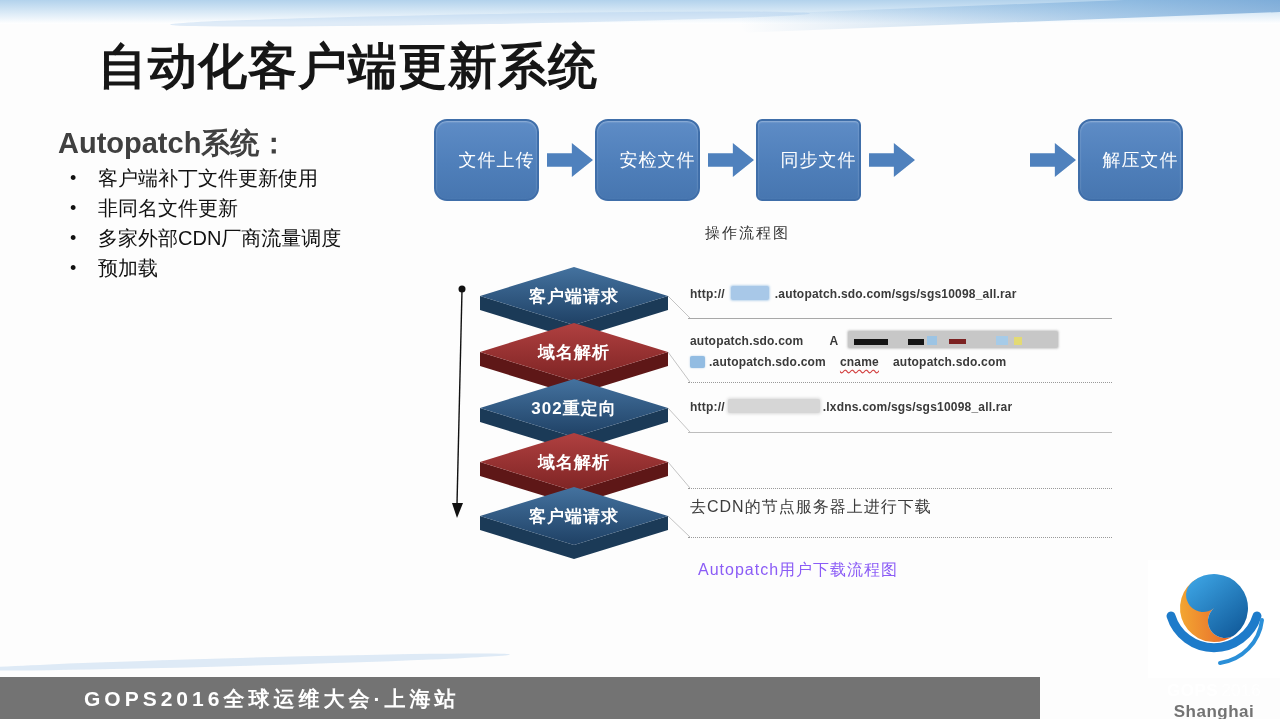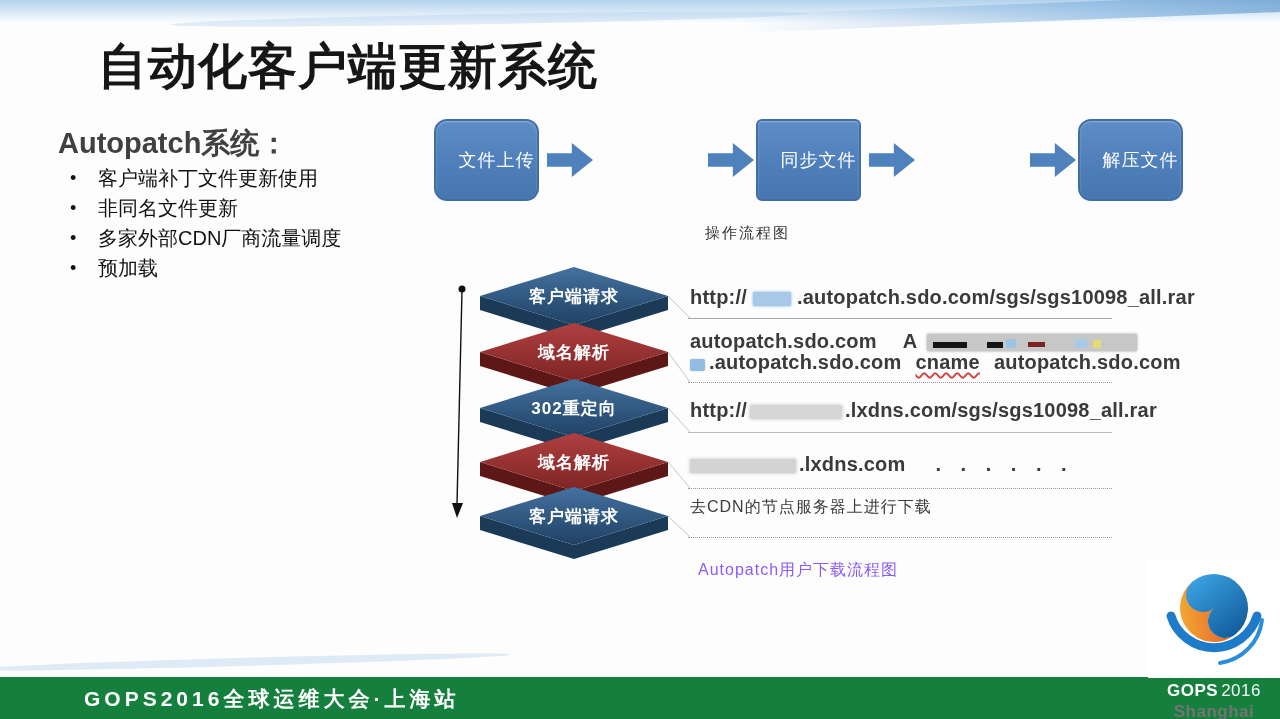--- a/index.html
+++ b/index.html
@@ -39,21 +39,21 @@
     clip-path:polygon(0 30%, 54% 30%, 54% 0, 100% 50%, 54% 100%, 54% 70%, 0 70%); }
   .flow-caption { position:absolute; left:705px; top:224px; font-size:15px; color:#333; letter-spacing:2px; }
 
   
   .stack-svg { position:absolute; left:428px; top:256px; }
   .stack-svg text { font-family:"Liberation Sans","DejaVu Sans",sans-serif; font-size:17px;
     font-weight:700; fill:#ffffff; letter-spacing:1px; }
   .stack-caption { position:absolute; left:698px; top:560px; font-size:16px; color:#8b5cf6; letter-spacing:1px; }
 
   
-  .detail-row { position:absolute; left:690px; color:#3a3a3a; font-weight:700; font-size:20px;
+  .detail-row { position:absolute; left:690px; color:#3a3a3a; font-weight:700; font-size:12px;
     white-space:nowrap; letter-spacing:.2px; }
   .row-1 { top:286px; }
   .row-2 { top:331px; line-height:21px; }
   .row-3 { top:399px; }
   .row-4 { top:453px; }
   .row-5 { top:497px; font-weight:400; font-size:16px; color:#3c3c3c; letter-spacing:1px; }
   .sep { position:absolute; left:688px; width:424px; height:0; }
   .sep-solid { border-top:1px solid #a8a8a8; }
   .sep-light { border-top:1px solid #bdbdbd; }
   .sep-dot { border-top:1px dotted #9a9a9a; }
@@ -72,21 +72,21 @@
   .censor-cluster i { position:absolute; display:block; }
   .ck1 { left:6px; top:8px; width:34px; height:6px; background:#151515; }
   .ck2 { left:60px; top:8px; width:16px; height:6px; background:#151515; }
   .ck3 { left:79px; top:5px; width:10px; height:9px; background:#9cc4e4; }
   .ck4 { left:101px; top:8px; width:17px; height:5px; background:#7c2222; }
   .ck5 { left:148px; top:5px; width:12px; height:9px; background:#a6cbe8; }
   .ck6 { left:166px; top:6px; width:8px; height:8px; background:#e3da74; }
   .dots-trail { margin-left:30px; letter-spacing:7px; font-weight:700; }
 
   
-  .footer-bar { position:absolute; left:0; top:677px; width:1280px; height:42px; background:#15803d; }
+  .footer-bar { position:absolute; left:0; top:677px; width:1040px; height:42px; background:#737373; }
   .footer-text { position:absolute; left:84px; top:8px; font-size:21px; font-weight:700;
     color:#ffffff; letter-spacing:4px; white-space:nowrap; }
   .logo-block { position:absolute; left:1148px; top:560px; width:132px; height:118px; background:#ffffff; }
   .logo-caption { position:absolute; left:1148px; top:681px; width:132px; text-align:center; color:#fff; }
   .logo-line1 { font-size:17px; letter-spacing:.5px; }
   .logo-line1 .g-bold { font-weight:700; }
   .logo-line1 .g-year { font-weight:400; opacity:.95; margin-left:3px; }
   .logo-line2 { font-size:17px; font-weight:700; color:#737373; margin-top:1px; letter-spacing:.5px; }
 </style>
 </head>
@@ -112,20 +112,21 @@
     <li>
       <span class="dot">•</span>
       <span>多家外部CDN厂商流量调度</span></li>
     <li>
       <span class="dot">•</span>
       <span>预加载</span></li>
   </ul>
 
   <div class="flow-box" style="left:434px;">文件上传</div>
   <div class="flow-arrow" style="left:547px;"></div>
+  <div class="flow-box" style="left:595px;">安检文件</div>
   <div class="flow-arrow" style="left:708px;"></div>
   <div class="flow-box" style="left:756px;border-radius:6px;">同步文件</div>
   <div class="flow-arrow" style="left:869px;"></div>
   <div class="flow-arrow" style="left:1030px;"></div>
   <div class="flow-box" style="left:1078px;">解压文件</div>
   <div class="flow-caption">操作流程图</div>
 
   <svg class="stack-svg" width="300" height="312" viewBox="0 0 300 312">
     <defs>
       <linearGradient id="blueTop" x1="0" y1="0" x2="0" y2="1">
@@ -197,23 +198,20 @@
       <span class="censor censor-blue-sm"></span><span>.autopatch.sdo.com</span><span class="cname-word">cname</span><span>autopatch.sdo.com</span>
     </div>
   </div>
   <div class="sep sep-dot sep-2"></div>
 
   <div class="detail-row row-3">
     <span>http://</span><span class="censor censor-gray-md"></span><span>.lxdns.com/sgs/sgs10098_all.rar</span>
   </div>
   <div class="sep sep-light sep-3"></div>
 
-  <div class="detail-row row-4">
-    <span class="censor censor-gray-lg"></span><span>.lxdns.com</span><span class="dots-trail">. . . . . .</span>
-  </div>
   <div class="sep sep-dot sep-4"></div>
 
   <div class="detail-row row-5">去CDN的节点服务器上进行下载</div>
   <div class="sep sep-dot sep-5"></div>
 
   <div class="footer-bar">
     <div class="footer-text">GOPS2016全球运维大会·上海站</div>
   </div>
 
   <div class="logo-block">

